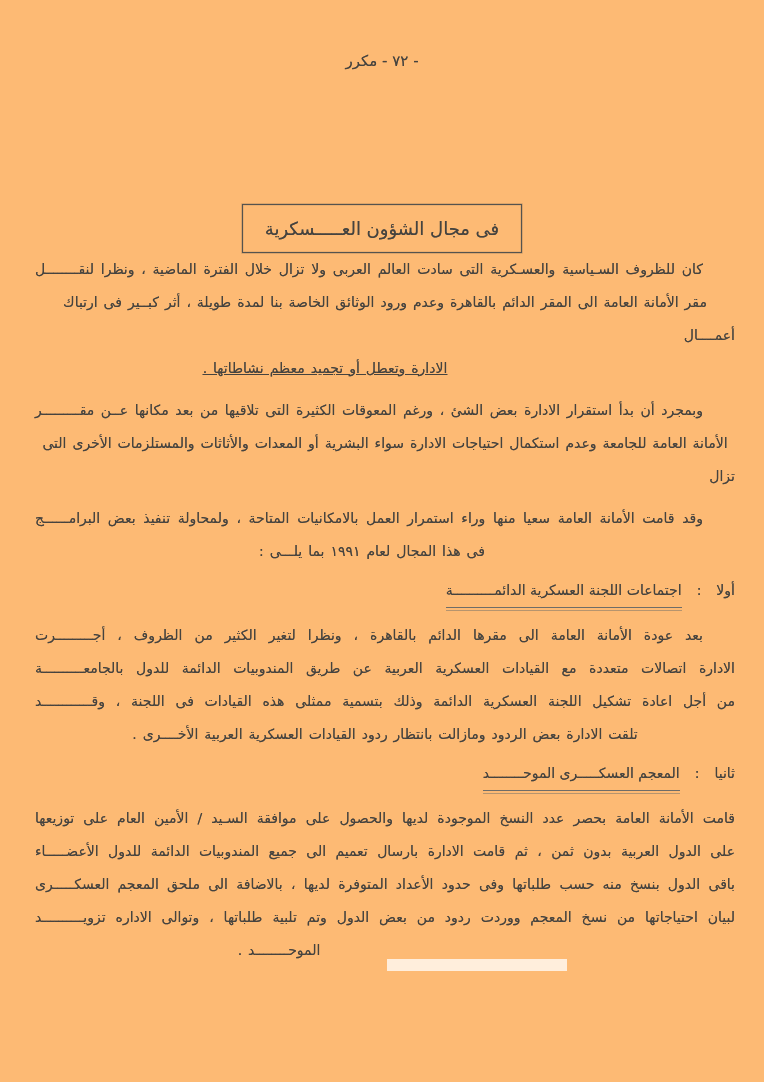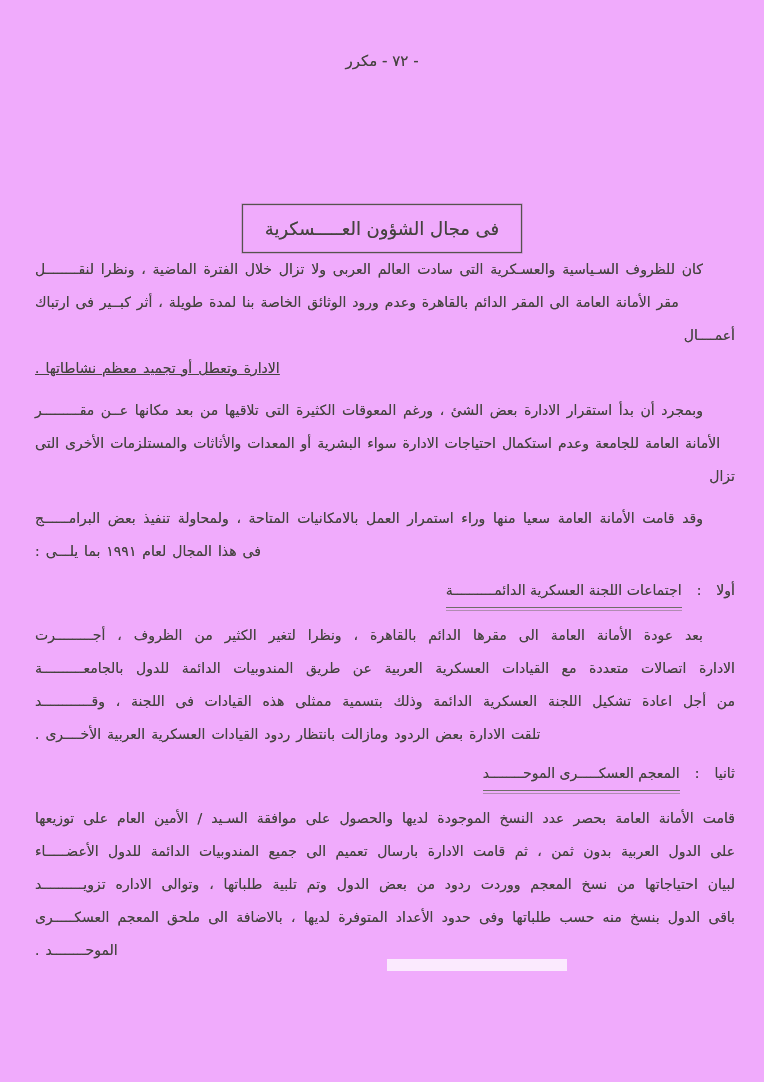--- a/index.html
+++ b/index.html
@@ -1,19 +1,19 @@
 <!DOCTYPE html>
 <html lang="ar"><head>
 <meta charset="utf-8">
 <style>
   html,body{margin:0;padding:0;background:#fcfcfa;}
   .page{
     position:relative;
     width:764px;height:1082px;
-    background:#f0abfc;
+    background:#fdba74;
     overflow:hidden;
     font-family:"DejaVu Sans",sans-serif;
     color:#45433f;
   }
   .page-number{
     padding-top:52px;
     text-align:center;
     direction:rtl;
     font-size:15px;
     letter-spacing:1px;
@@ -31,21 +31,21 @@
   }
   .content{
     direction:rtl;
     padding:0 29px 0 35px;
   }
   .first-block{margin-top:38px;}
   .para{margin:0 0 9px;}
   .line{
     font-size:14px;
     line-height:33px;
-    text-align:left;
+    text-align:center;
     word-spacing:1.5px;
     text-shadow:0 0 .6px rgba(70,68,64,.65);
   }
   .just{text-align-last:justify;}
   .indent{padding-right:32px;}
   .mr14{margin-right:26px;}
   .mr60{margin-right:58px;}
   .mr130{margin-right:120px;text-decoration:underline;}
   .mr215{margin-right:212px;}
   .section-heading{
@@ -118,22 +118,22 @@
 
     <div class="section-heading">
       <span class="marker">ثانيا</span>
       <span class="colon">:</span>
       <span class="title">المعجم العسكـــــرى الموحــــــــد</span>
     </div>
 
     <div class="para">
       <div class="line just">قامت الأمانة العامة بحصر عدد النسخ الموجودة لديها والحصول على موافقة السـيد / الأمين العام على توزيعها</div>
       <div class="line just">على الدول العربية بدون ثمن ، ثم قامت الادارة بارسال تعميم الى جميع المندوبيات الدائمة للدول الأعضـــــاء</div>
+      <div class="line just">باقى الدول بنسخ منه حسب طلباتها وفى حدود الأعداد المتوفرة لديها ، بالاضافة الى ملحق المعجم العسكـــــرى</div>
       <div class="line just">لبيان احتياجاتها من نسخ المعجم ووردت ردود من بعض الدول وتم تلبية طلباتها ، وتوالى الاداره تزويــــــــــد</div>
-      <div class="line just">باقى الدول بنسخ منه حسب طلباتها وفى حدود الأعداد المتوفرة لديها ، بالاضافة الى ملحق المعجم العسكـــــرى</div>
       <div class="line mr215">الموحــــــــد .</div>
     </div>
 
   </div>
 
   <div class="artifact"></div>
 
 </div>
 
 </body></html>

